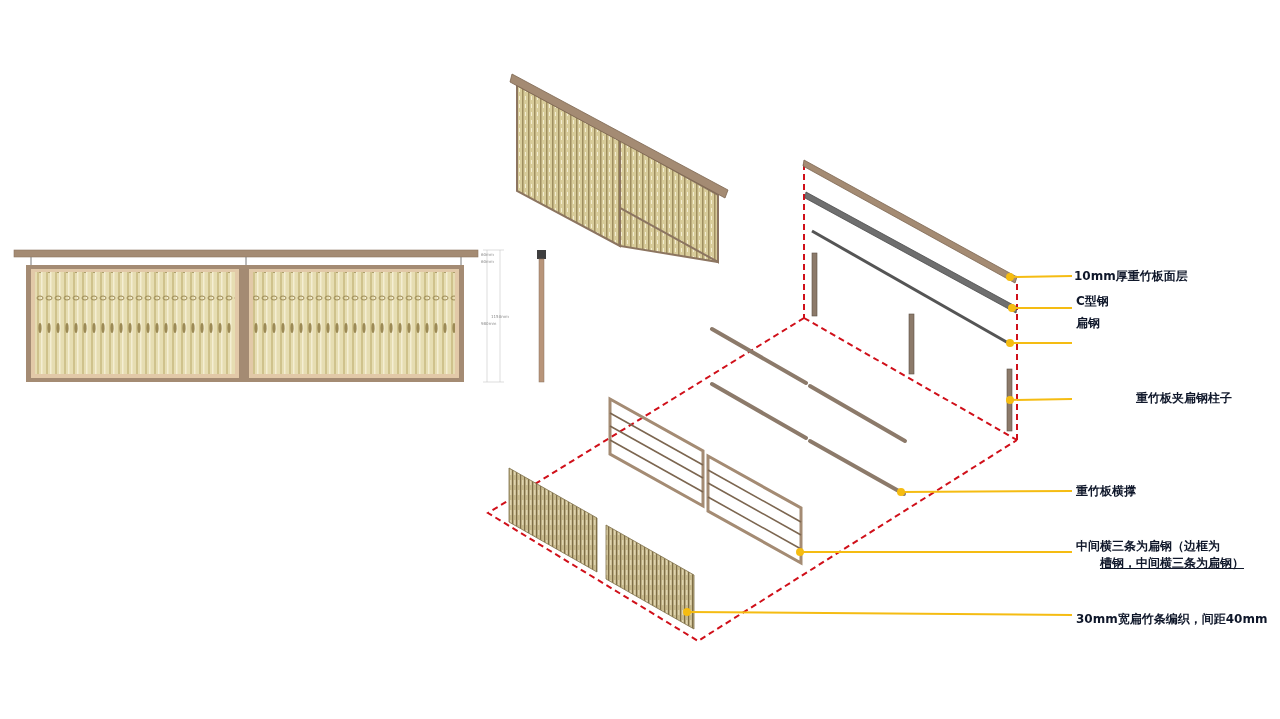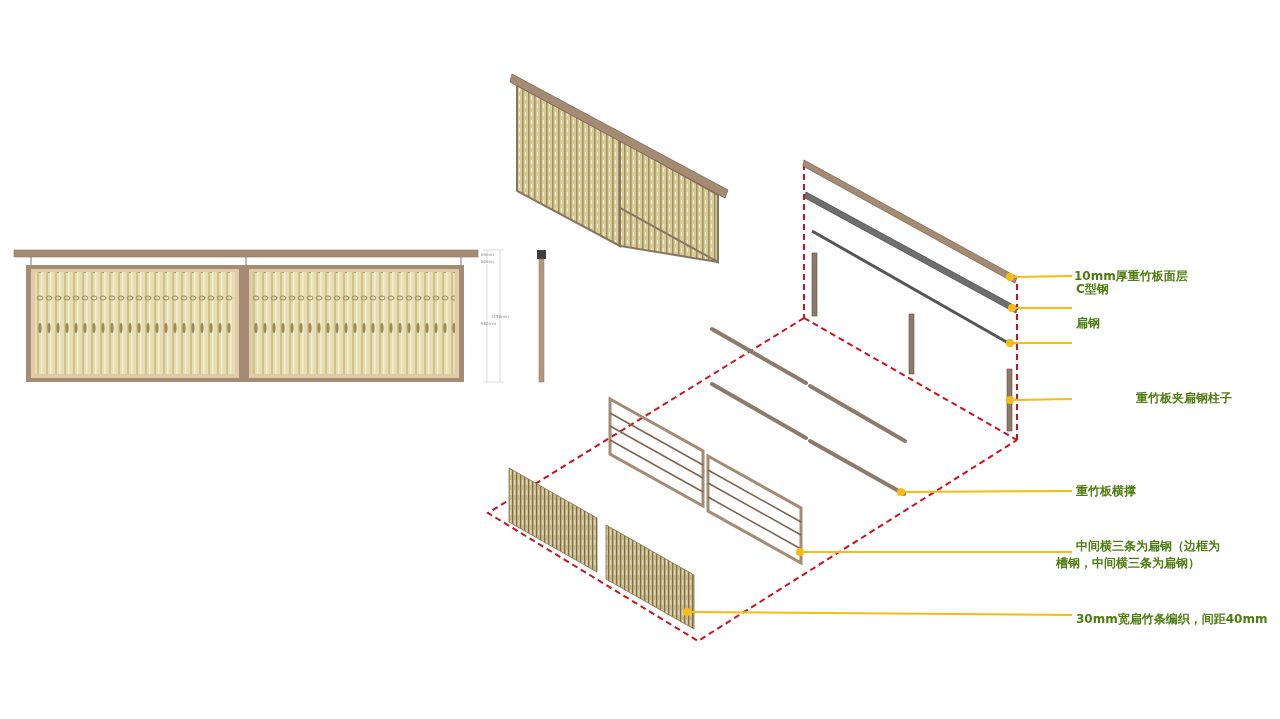--- a/index.html
+++ b/index.html
@@ -1,18 +1,18 @@
 <!DOCTYPE html>
 <html><head>
 <meta charset="utf-8">
 <style>
   html, body { margin: 0; padding: 0; background: #ffffff; }
   body { width: 1280px; height: 719px; position: relative; overflow: hidden; font-family: "DejaVu Sans", sans-serif; }
   svg { position: absolute; left: 0; top: 0; }
-  .callout-label { position: absolute; font-family: "DejaVu Sans", sans-serif; font-weight: bold; font-size: 12px; color: #4d7c0f; line-height: 17px; white-space: nowrap; }
+  .callout-label { position: absolute; font-family: "DejaVu Sans", sans-serif; font-weight: bold; font-size: 12px; color: #0f172a; line-height: 17px; white-space: nowrap; }
   .dim-text { font-family: "DejaVu Sans", sans-serif; font-size: 4px; fill: #888; }
 </style>
 </head>
 <body>
 
 <svg width="1280" height="719" viewBox="0 0 1280 719">
   <defs>
     <pattern id="slats" width="9" height="120" patternUnits="userSpaceOnUse">
       <rect width="9" height="120" fill="#E6DDB2"></rect>
       <rect x="1" width="2" height="120" fill="#CFC28C"></rect>
@@ -122,19 +122,19 @@
     <line x1="901" y1="492" x2="1072" y2="491"></line>
       <circle cx="901" cy="492" r="3"></circle>
     <line x1="800" y1="552" x2="1072" y2="552"></line>
       <circle cx="800" cy="552" r="3"></circle>
     <line x1="687" y1="612" x2="1072" y2="615"></line>
       <circle cx="687" cy="612" r="3"></circle>
   </g>
 </svg>
 
 <div class="callout-label" style="left:1074px; top:268px;">10mm厚重竹板面层</div>
-<div class="callout-label" style="left:1076px; top:281px;">C型钢</div>
+<div class="callout-label" style="left:1076px; top:293px;">C型钢</div>
 <div class="callout-label" style="left:1076px; top:315px;">扁钢</div>
 <div class="callout-label" style="left:1136px; top:390px;">重竹板夹扁钢柱子</div>
 <div class="callout-label" style="left:1076px; top:483px;">重竹板横撑</div>
 <div class="callout-label" style="left:1076px; top:538px;">中间横三条为扁钢（边框为</div>
-<div class="callout-label" style="left:1056px; top:555px;">槽钢，中间横三条为扁钢）</div>
+<div class="callout-label" style="left:1100px; top:555px;text-decoration:underline;">槽钢，中间横三条为扁钢）</div>
 <div class="callout-label" style="left:1076px; top:611px;text-align:center;">30mm宽扁竹条编织，间距40mm</div>
 
 </body></html>

